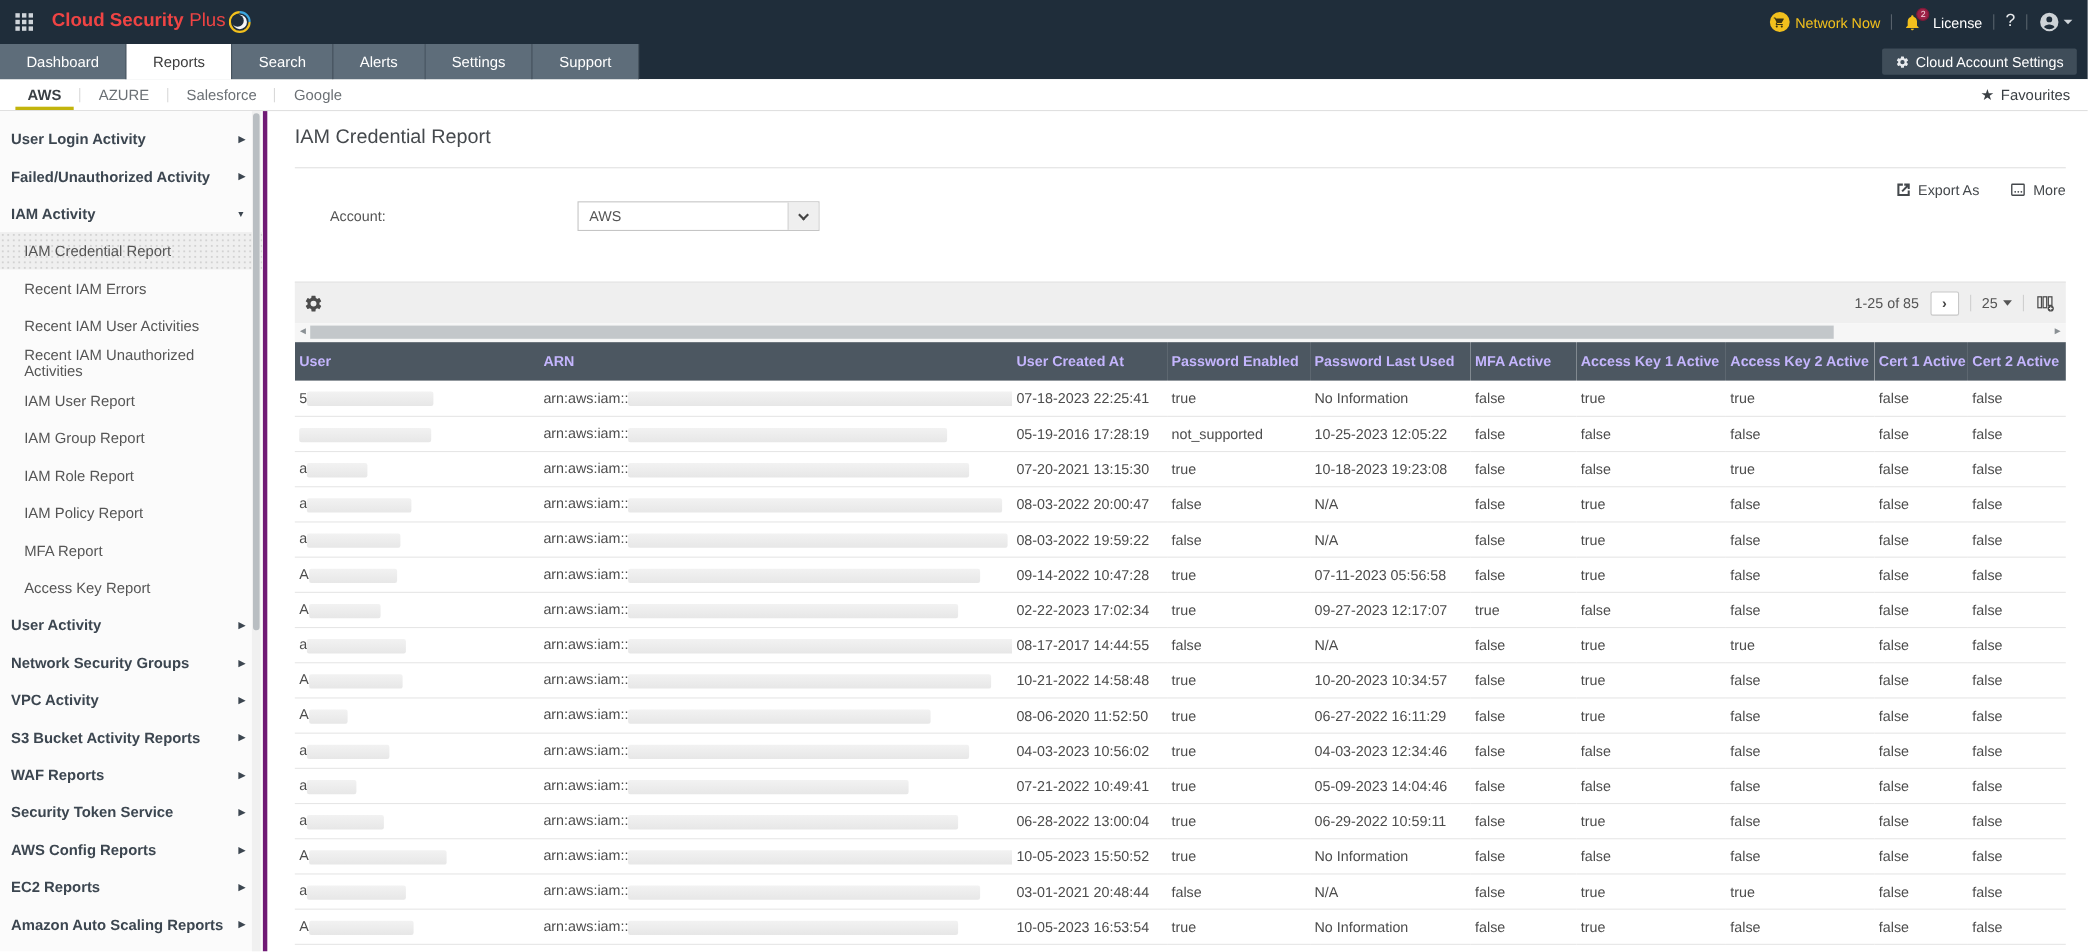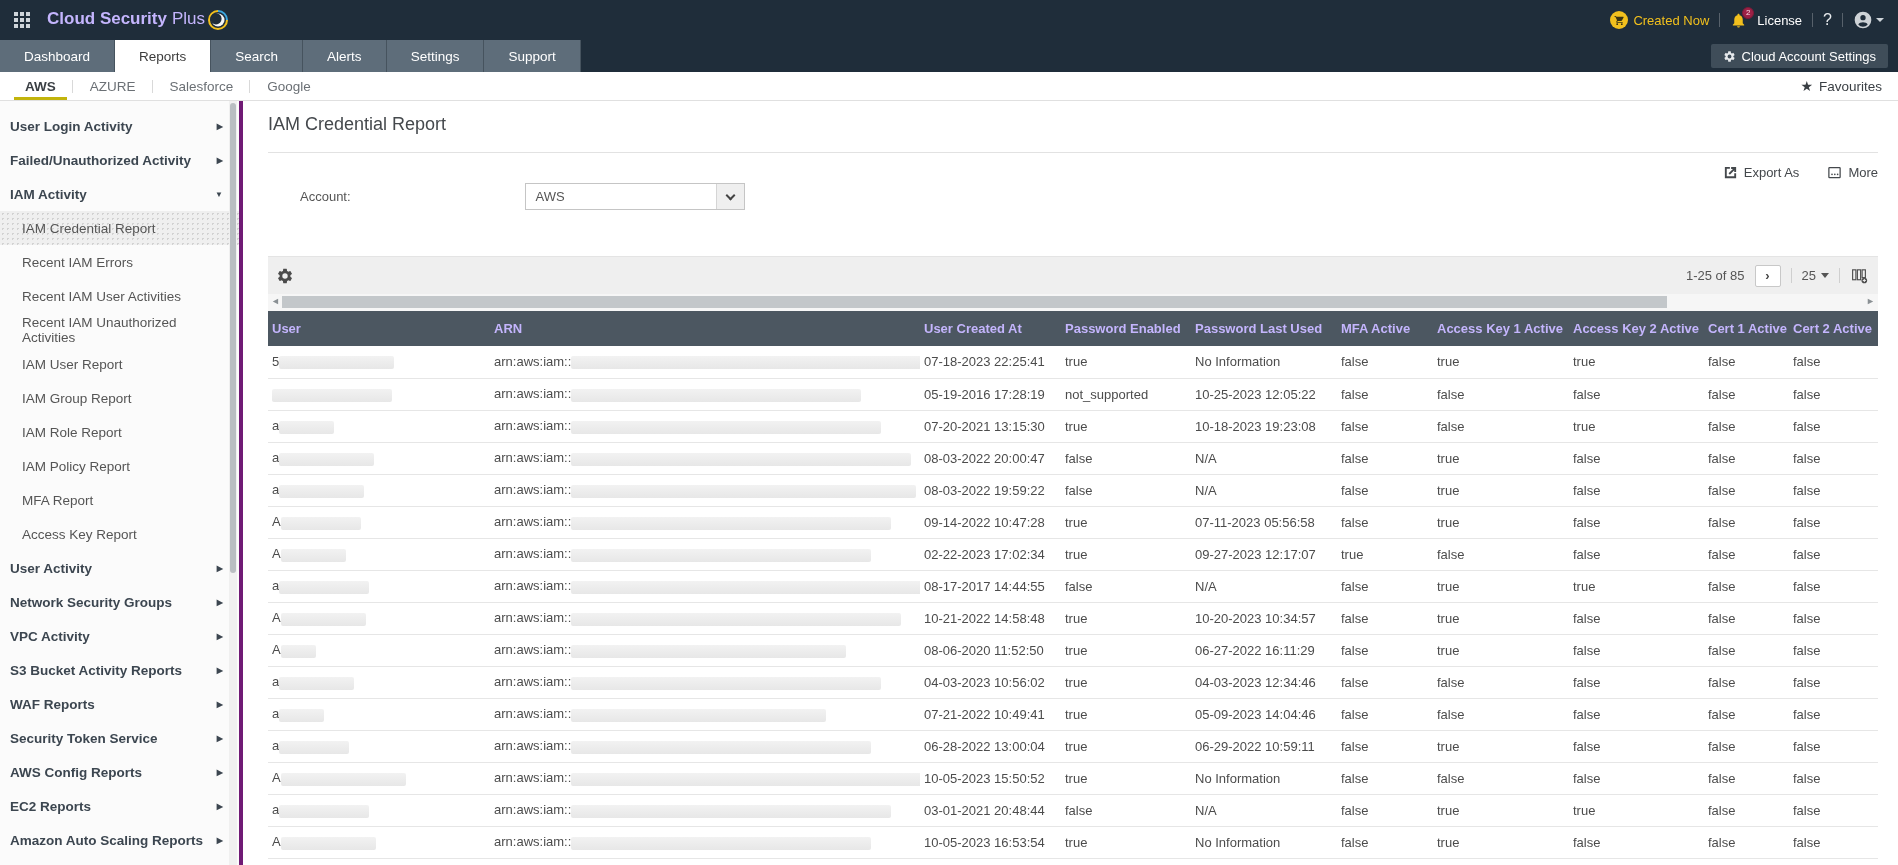--- a/index.html
+++ b/index.html
@@ -4,21 +4,21 @@
 <style>
   * { margin:0; padding:0; box-sizing:border-box; }
   html,body { width:1898px; height:865px; overflow:hidden; background:#fff;
     font-family:"Liberation Sans", sans-serif; }
 
   
   .topbar { height:40px; background:#1f2d3a; display:flex; align-items:center; padding:0 14px; }
   .apps-grid { width:17px; height:17px; display:grid; grid-template-columns:repeat(3,4px);
     grid-template-rows:repeat(3,4px); gap:2px; cursor:pointer; }
   .apps-grid i { background:#cfd5da; }
-  .logo { display:flex; align-items:baseline; margin-left:16px; color:#c4b5fd; font-size:17px; }
+  .logo { display:flex; align-items:baseline; margin-left:16px; color:#ef4444; font-size:17px; }
   .logo .b { font-weight:700; }
   .logo .l { font-weight:300; margin-left:5px; }
   .logo-moon { position:relative; width:20px; height:22px; margin-left:3px; align-self:center; }
   .topbar-right { margin-left:auto; display:flex; align-items:center; gap:10px; color:#fff; font-size:13px; }
   .tsep { width:1px; height:14px; background:rgba(255,255,255,.25); }
   .purchase { display:flex; align-items:center; gap:5px; color:#f2c01d; cursor:pointer; }
   .cart-badge { width:18px; height:18px; border-radius:50%; background:#f2c01d; display:flex;
     align-items:center; justify-content:center; }
   .bell-wrap { position:relative; cursor:pointer; }
   .bell-num { position:absolute; top:-5px; right:-7px; background:#9c2146; color:#f7d9e2;
@@ -139,21 +139,21 @@
       </svg>
     </span>
   </div>
   <div class="topbar-right">
     <div class="purchase">
       <span class="cart-badge">
         <svg width="11" height="11" viewBox="0 0 24 24" fill="#3a3313">
             <path d="M7 18c-1.1 0-1.99.9-1.99 2S5.9 22 7 22s2-.9 2-2-.9-2-2-2zM1 2v2h2l3.6 7.59-1.35 2.45c-.16.28-.25.61-.25.96 0 1.1.9 2 2 2h12v-2H7.42c-.14 0-.25-.11-.25-.25l.03-.12.9-1.63h7.45c.75 0 1.41-.41 1.75-1.03l3.58-6.49A1 1 0 0 0 20 4H5.21l-.94-2H1zm16 16c-1.1 0-1.99.9-1.99 2s.89 2 1.99 2 2-.9 2-2-.9-2-2-2z"></path>
           </svg>
       </span>
-      <span>Created Now</span>
+      <span>Network Now</span>
     </div>
     <div class="tsep"></div>
     <div class="bell-wrap">
       <svg width="17" height="17" viewBox="0 0 24 24" fill="#f2c01d">
           <path d="M12 22c1.1 0 2-.9 2-2h-4c0 1.1.9 2 2 2zm6-6v-5c0-3.07-1.63-5.64-4.5-6.32V4c0-.83-.67-1.5-1.5-1.5s-1.5.67-1.5 1.5v.68C7.64 5.36 6 7.92 6 11v5l-2 2v1h16v-1l-2-2z"></path>
         </svg>
       <span class="bell-num">2</span>
     </div>
     <div class="license">License</div>
     <div class="tsep"></div>

